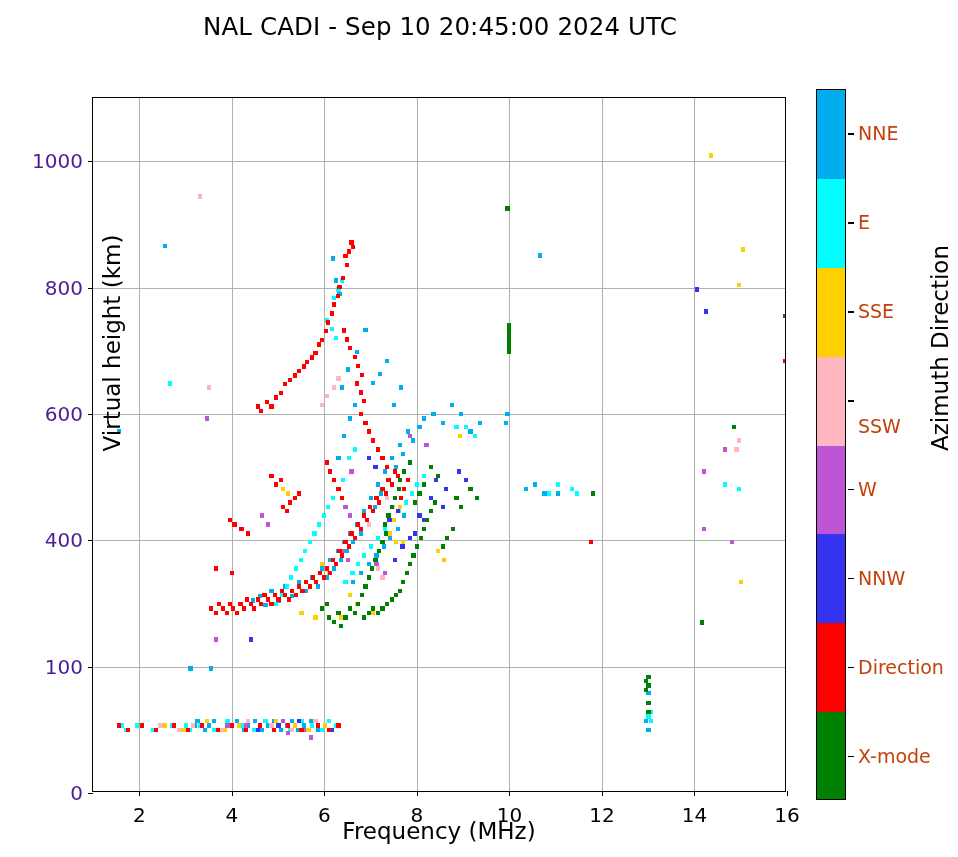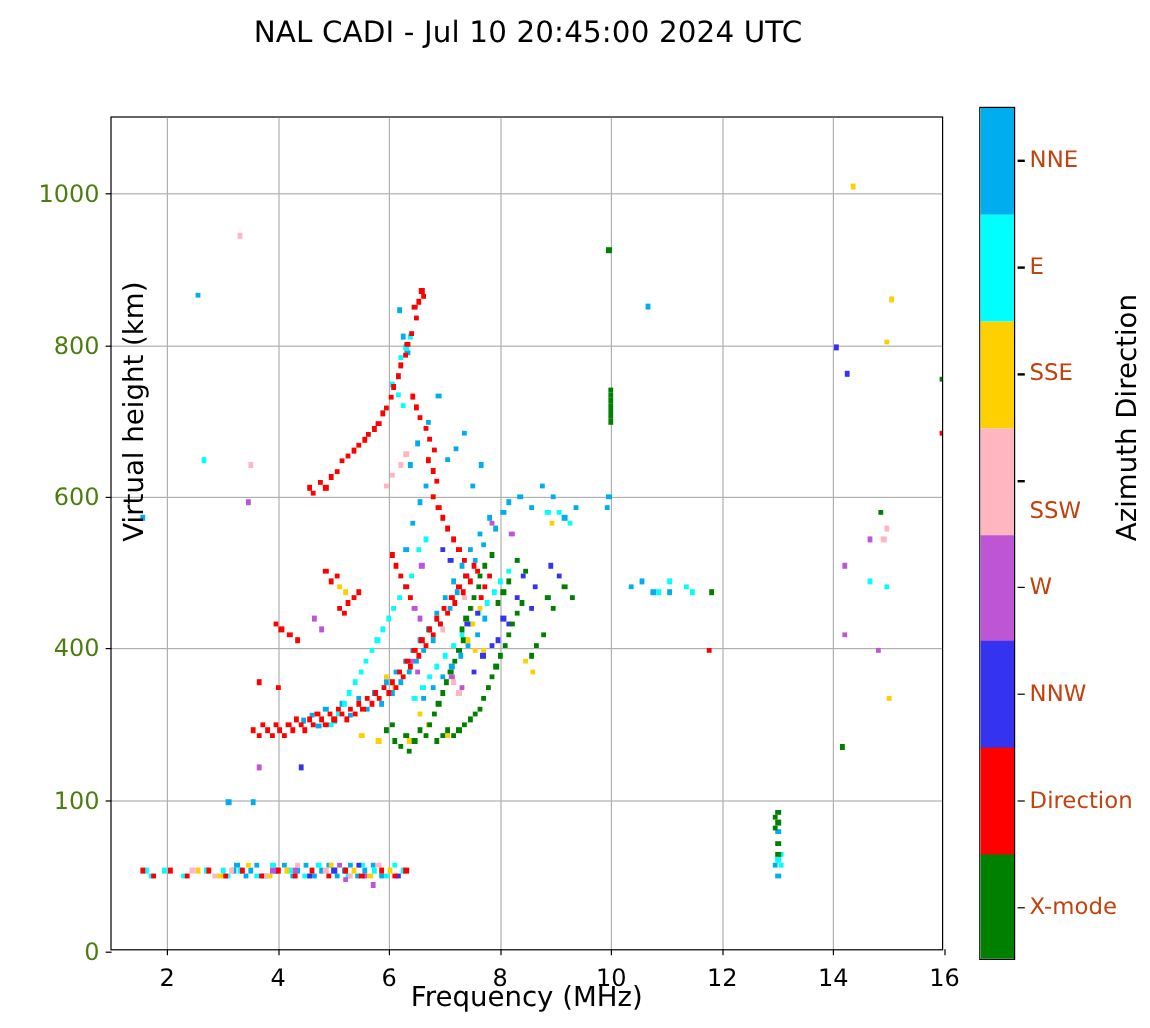--- a/index.html
+++ b/index.html
@@ -82,21 +82,21 @@
     font-size: 20px;
     color: #000000;
     white-space: nowrap;
   }
   .ticklabel-y {
     position: absolute;
     right: 100%;
     margin-right: 10px;
     transform: translateY(-50%);
     font-size: 20px;
-    color: #4d7c0f;
+    color: #4c1d95;
     white-space: nowrap;
   }
   #xlabel {
     position: absolute;
     left: 92px;
     top: 818px;
     width: 694px;
     text-align: center;
     font-size: 23px;
     color: #000000;
@@ -157,21 +157,21 @@
     transform: rotate(-90deg);
     font-size: 23px;
     color: #000000;
   }
 </style>
 </head>
 <body>
 
 <div id="figure">
 
-  <div id="figure-title">NAL CADI - Jul 10 20:45:00 2024 UTC</div>
+  <div id="figure-title">NAL CADI - Sep 10 20:45:00 2024 UTC</div>
 
   <div id="axes">
     <div id="grid-layer">
         <div class="gridline-v" style="left: 46.2667px;"></div>
         <div class="gridline-v" style="left: 138.8px;"></div>
         <div class="gridline-v" style="left: 231.333px;"></div>
         <div class="gridline-v" style="left: 323.867px;"></div>
         <div class="gridline-v" style="left: 416.4px;"></div>
         <div class="gridline-v" style="left: 508.933px;"></div>
         <div class="gridline-v" style="left: 601.467px;"></div>

